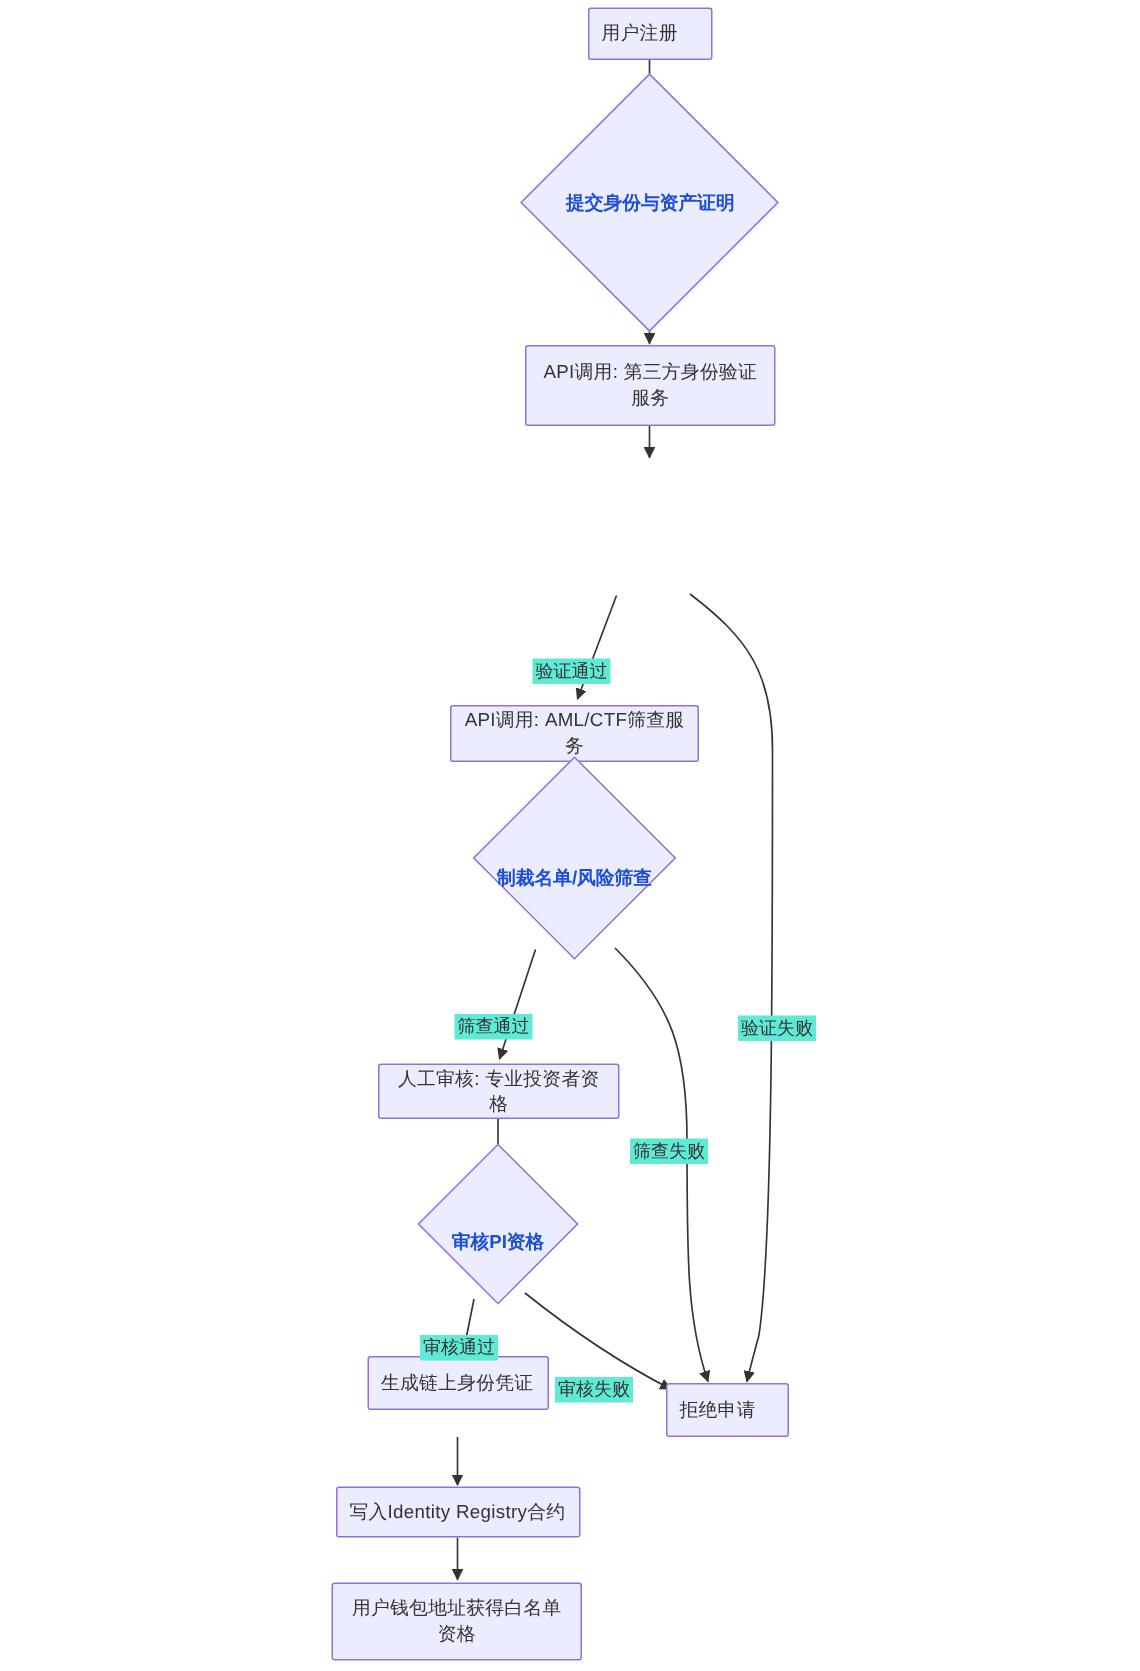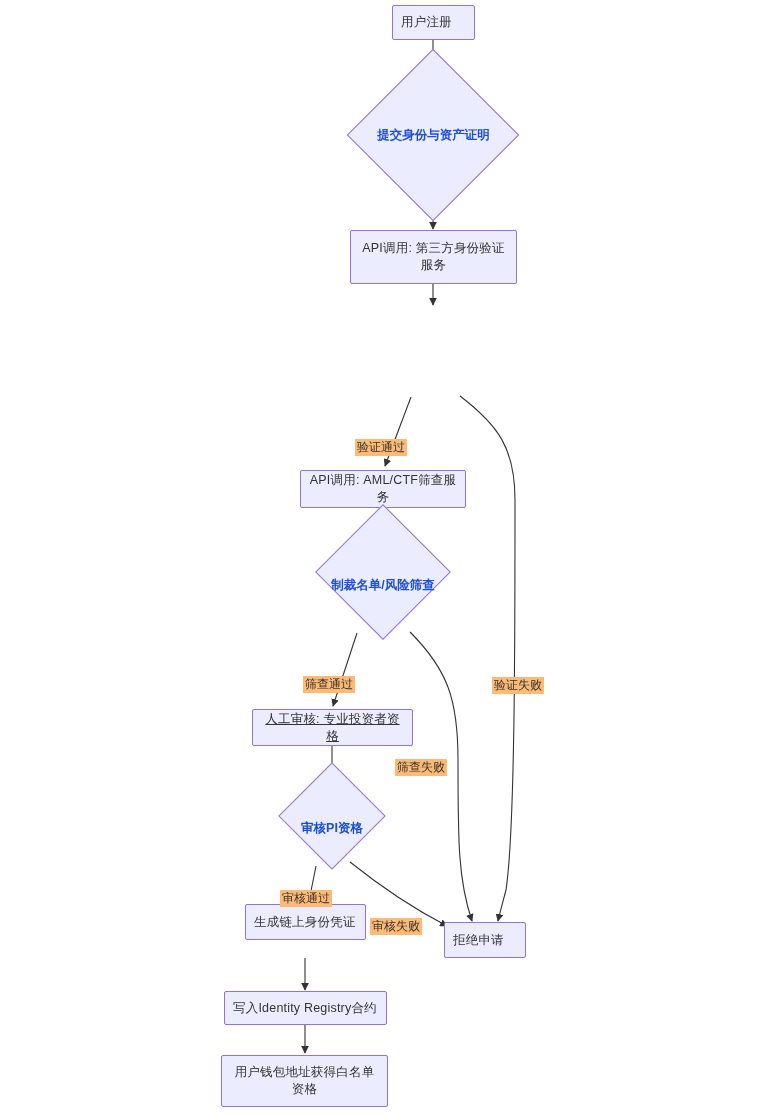--- a/index.html
+++ b/index.html
@@ -65,21 +65,21 @@
     justify-content: center;
     text-align: center;
     color: #1d4ed8;
     font-size: 12.5px;
     line-height: 17px;
     white-space: nowrap;
     font-weight: bold;
   }
   .edge-label {
     position: absolute;
-    background: #fdba74;
+    background: #5eead4;
     color: #333333;
     font-size: 12px;
     line-height: 15px;
     padding: 1px 2px;
     white-space: nowrap;
     transform: translateX(-50%);
   }
 </style>
 </head>
 <body>
@@ -125,21 +125,21 @@
 
   <div class="node rect" style="left:300px; top:470px; width:166px; height:38px;">
     <span>API调用: AML/CTF筛查服务</span>
   </div>
 
   <div class="diamond-wrap" style="left:322px; top:537px; width:122px; height:96px;">
     <div class="diamond-shape" style="left:13px; top:-13px; width:96px; height:96px;"></div>
     <div class="diamond-label">制裁名单/风险筛查</div>
   </div>
 
-  <div class="node rect" style="left:252px; top:709px; width:161px; height:37px;text-decoration:underline;">
+  <div class="node rect" style="left:252px; top:709px; width:161px; height:37px;">
     <span>人工审核: 专业投资者资格</span>
   </div>
 
   <div class="diamond-wrap" style="left:282px; top:790px; width:100px; height:76px;">
     <div class="diamond-shape" style="left:12px; top:-12px; width:76px; height:76px;"></div>
     <div class="diamond-label">审核PI资格</div>
   </div>
 
   <div class="node rect" style="left:245px; top:904px; width:121px; height:36px;">
     <span>生成链上身份凭证</span>
@@ -156,19 +156,19 @@
   <div class="node rect" style="left:221px; top:1055px; width:167px; height:52px;">
     <span>用户钱包地址获得白名单资格</span>
   </div>
 
   <div class="edge-label" style="left:381px; top:439px;">验证通过</div>
 
   <div class="edge-label" style="left:518px; top:677px;">验证失败</div>
 
   <div class="edge-label" style="left:329px; top:676px;">筛查通过</div>
 
-  <div class="edge-label" style="left:421px; top:759px;">筛查失败</div>
+  <div class="edge-label" style="left:446px; top:759px;">筛查失败</div>
 
   <div class="edge-label" style="left:306px; top:890px;">审核通过</div>
 
   <div class="edge-label" style="left:396px; top:892px;margin-top:26px;">审核失败</div>
 
 </div>
 
 </body></html>

